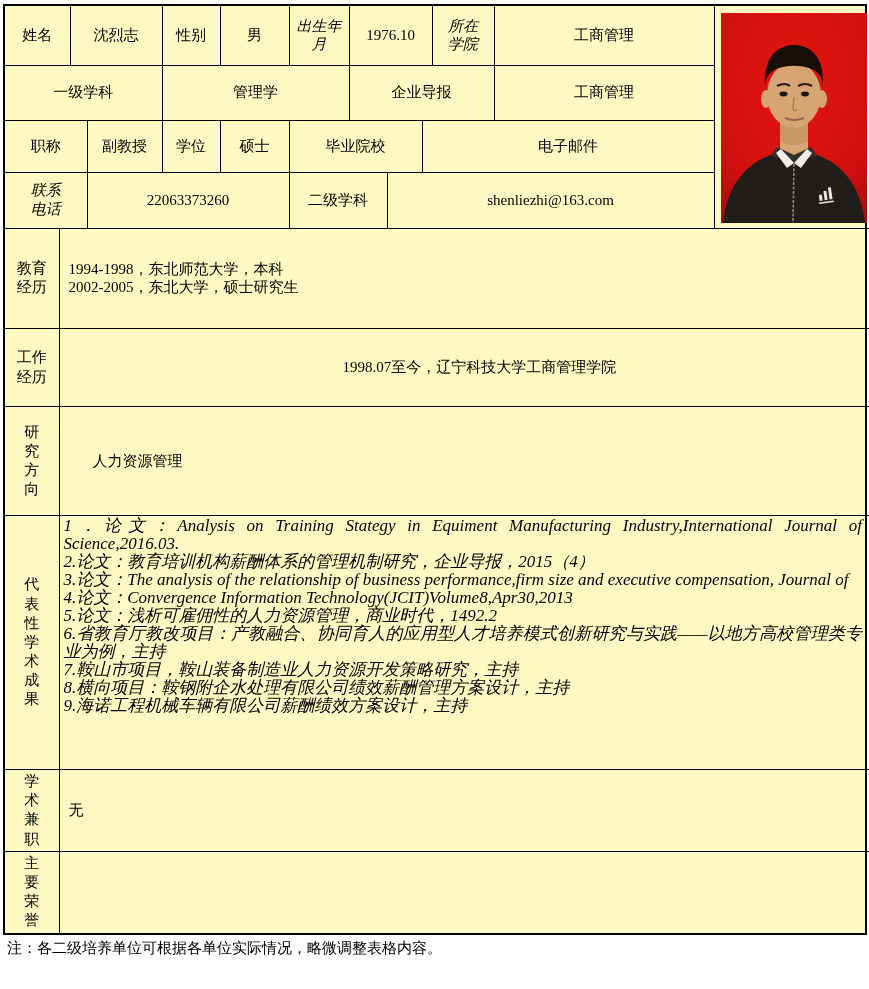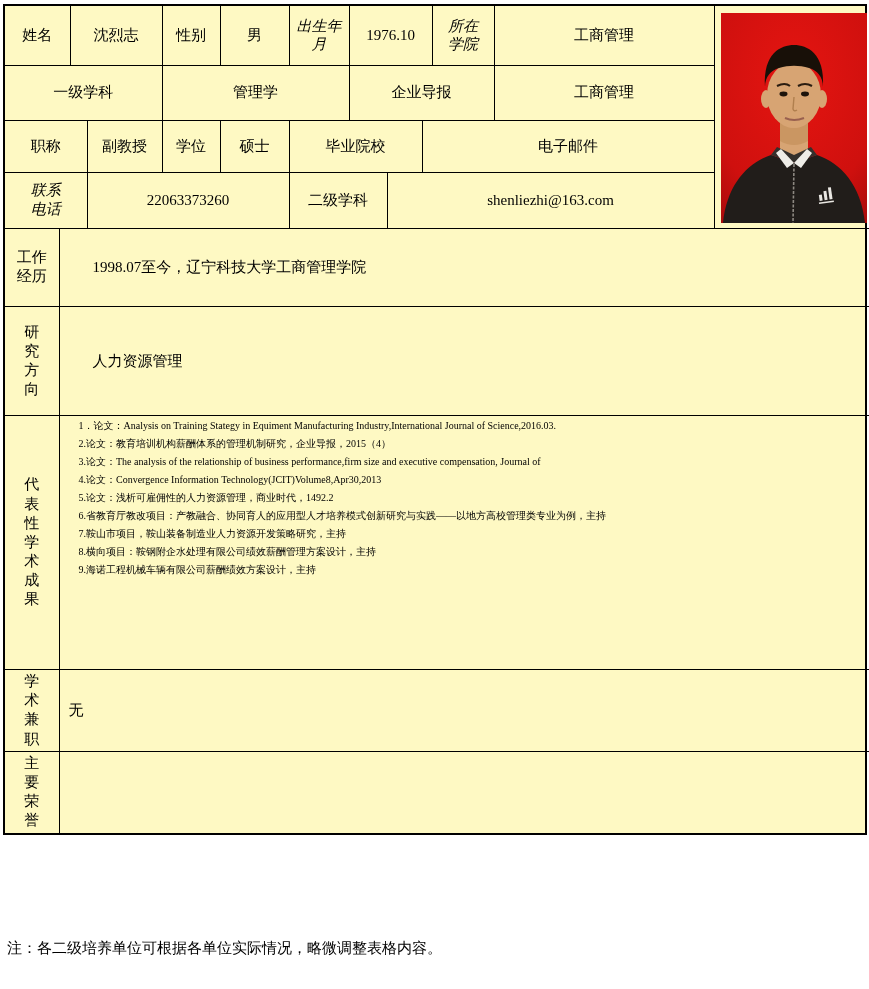--- a/index.html
+++ b/index.html
@@ -31,29 +31,30 @@
     font-size: 15px;
     padding: 2px 3px;
     overflow: hidden;
     line-height: 1.25;
   }
   td.no-br { border-right: none; }
   td.no-bb { border-bottom: none; }
   .pre { white-space: pre-line; font-style: italic; }
   .vlabel { white-space: pre-line; line-height: 1.28; }
   .edu-cell   { text-align: left; padding-left: 9px;  white-space: pre-line; }
-  .work-cell  { text-align: left; padding-left: 33px; }
+  .work-cell  { text-align: center; padding-left: 33px; }
   .research-cell { text-align: left; padding-left: 33px; }
   .plain-cell { text-align: left; padding-left: 9px; }
   .ach-cell {
     vertical-align: top;
     text-align: justify;
-    padding: 1px 7px 2px 19px;
-    font-size: 10px;
+    padding: 1px 7px 2px 4px;
+    font-size: 17px;
     line-height: 18px;
+    font-style: italic;
   }
   .ach-item { text-align: justify; }
   .photo-cell { padding: 6px 3px 4px 6px; vertical-align: middle; }
   .photo-cell svg { display: block; margin: 0 auto; }
   .footnote {
     margin: 10px 11px 0 7px;
     font-size: 15px;
   }
 </style>
 </head>
@@ -159,20 +160,26 @@
     </tr>
   </tbody>
     </table>
 
   <table>
     <colgroup>
       <col style="width:54px">
         <col style="width:810px">
     </colgroup>
     <tbody>
+        <tr style="height:100px">
+      <td class="vlabel">教育
+经历</td>
+      <td class="edu-cell no-br">1994-1998，东北师范大学，本科
+2002-2005，东北大学，硕士研究生</td>
+    </tr>
     <tr style="height:78px">
       <td class="vlabel">工作
 经历</td>
       <td class="work-cell no-br">1998.07至今，辽宁科技大学工商管理学院</td>
     </tr>
     <tr style="height:109px">
       <td class="vlabel">研
 究
 方
 向</td>

